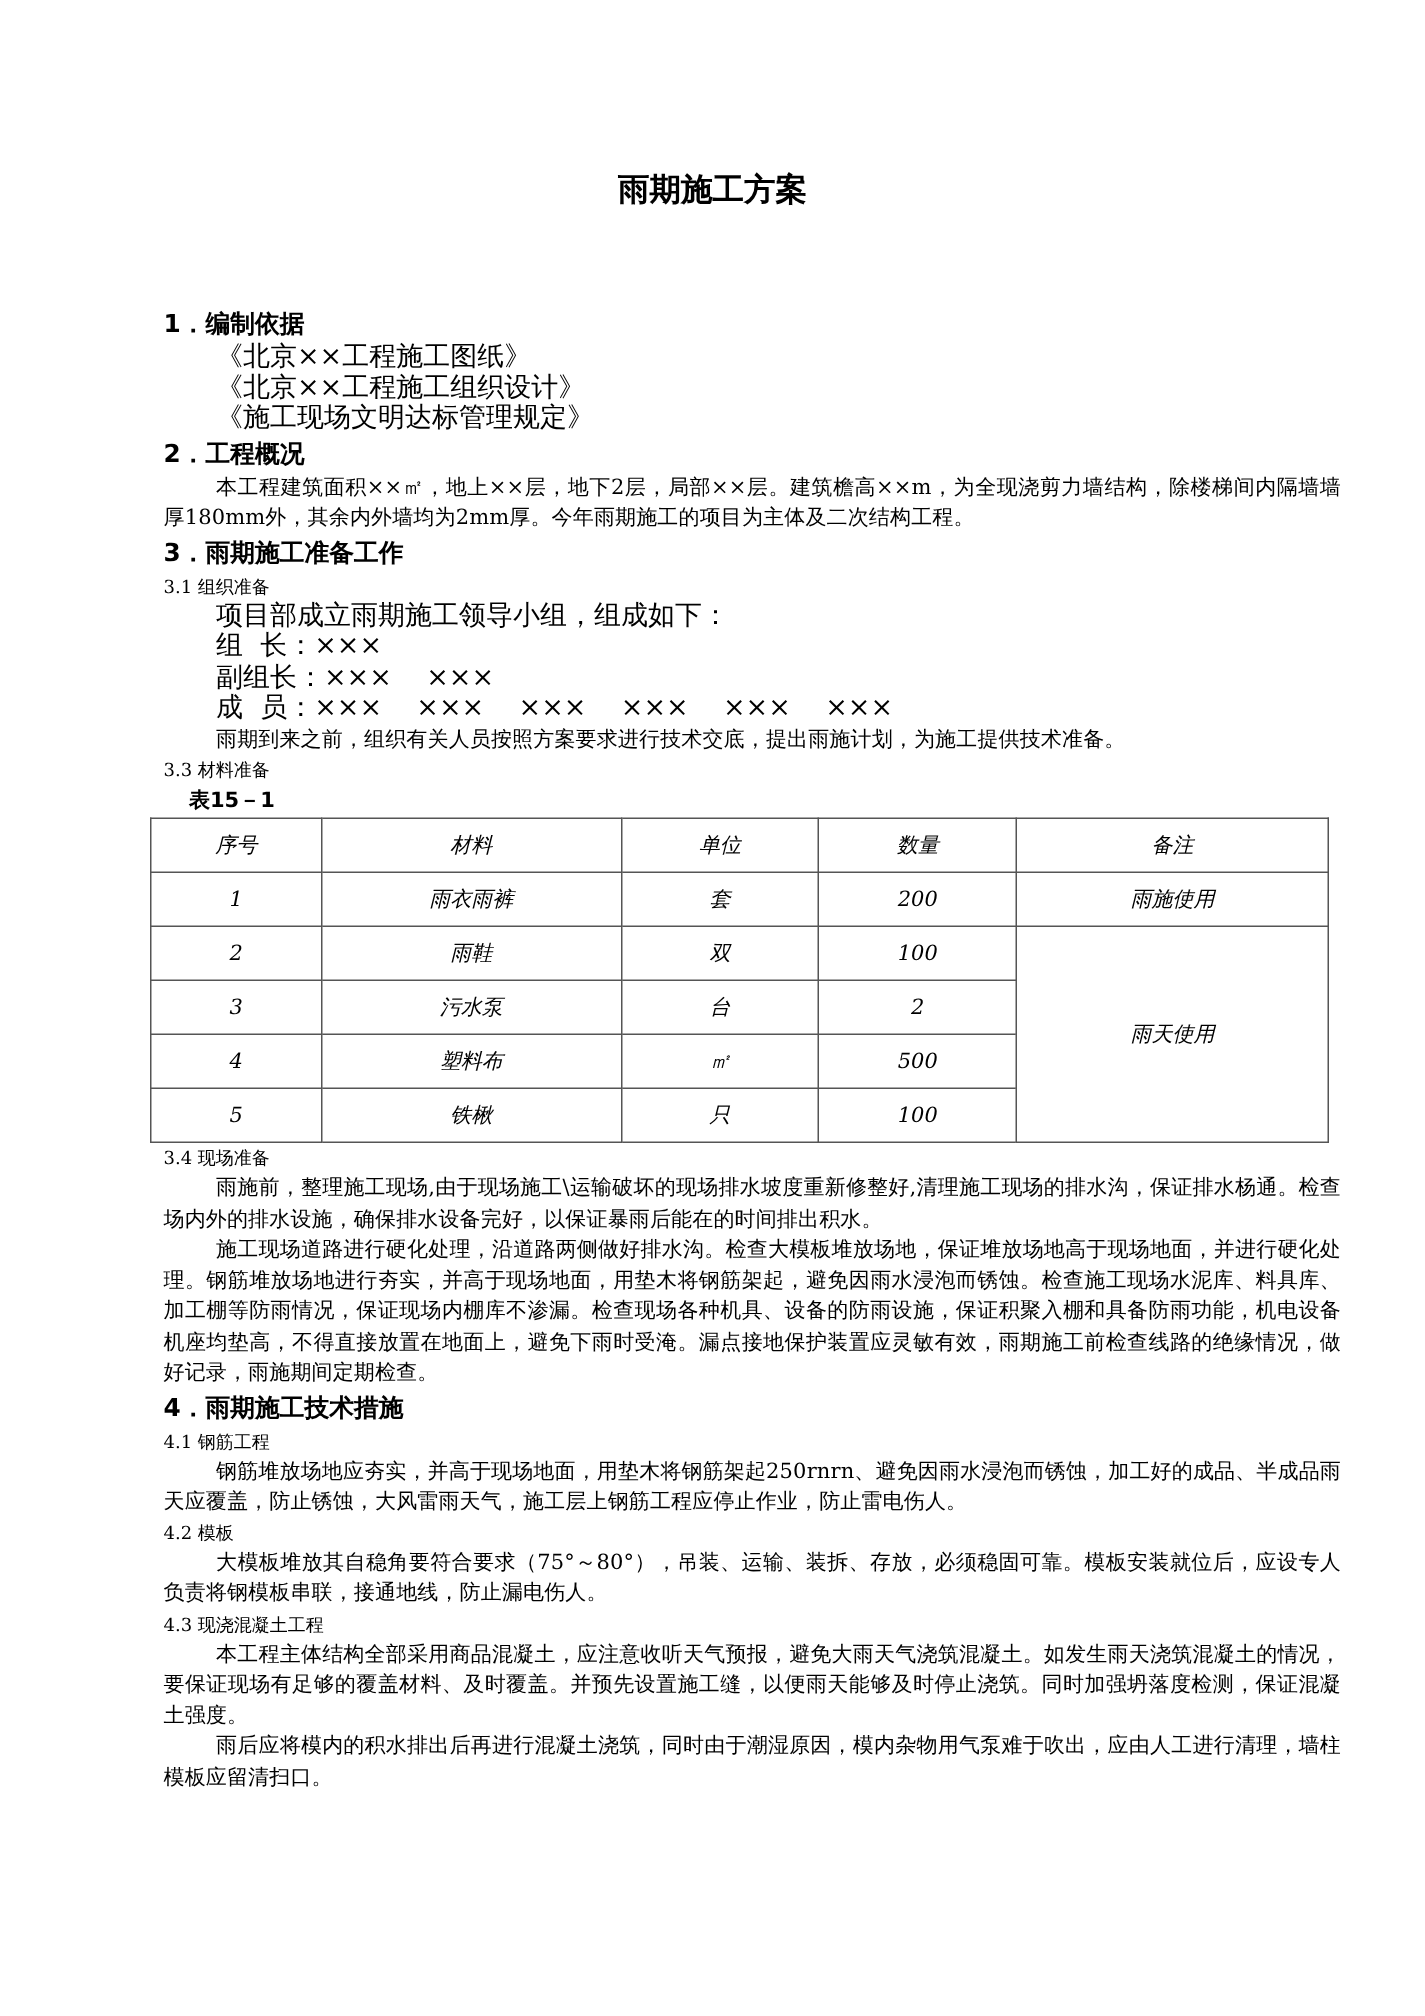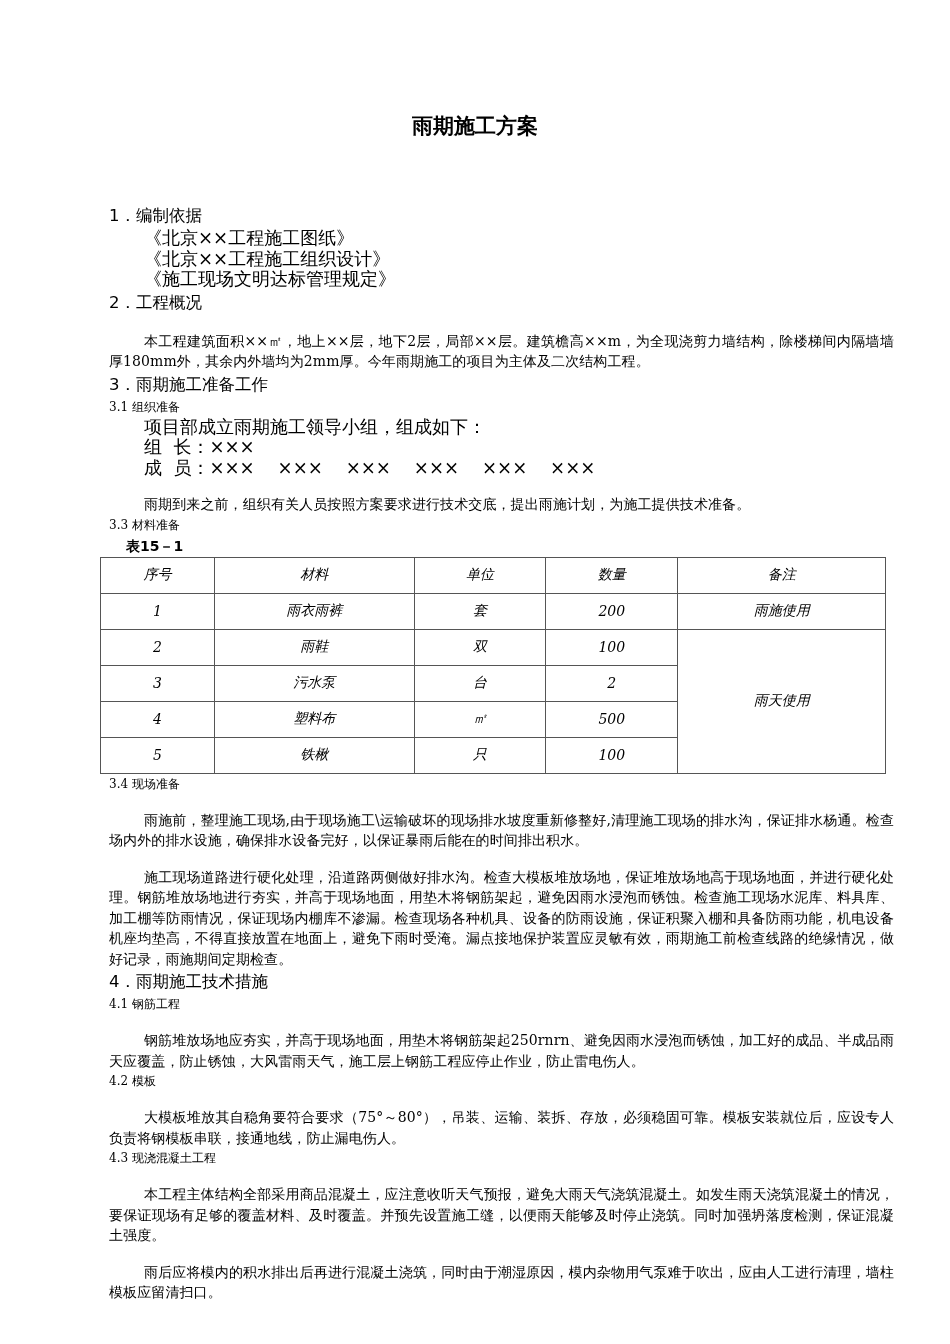--- a/index.html
+++ b/index.html
@@ -10,27 +10,27 @@
     }
     .page { position: absolute; left: 0; top: 0; width: 950px; height: 1344px; }
     .title {
       position: absolute; left: 0; width: 950px; top: 112px; text-align: center;
       font-family: "DejaVu Sans", "Liberation Sans", sans-serif;
       font-weight: bold; font-size: 21px; letter-spacing: 0px;
     }
     .content { position: absolute; left: 109px; top: 203px; width: 785px; }
     .h1 {
       font-family: "DejaVu Sans", "Liberation Sans", sans-serif;
-      font-weight: normal; font-size: 16.5px; line-height: 25px; height: 25px;
+      font-weight: bold; font-size: 16.5px; line-height: 25px; height: 25px;
       white-space: nowrap;
     }
     .h2 { font-size: 12px; line-height: 20px; height: 20px; white-space: nowrap; }
     .line { font-size: 18px; line-height: 20.5px; white-space: nowrap; }
     .ind { padding-left: 35px; }
-    .para { font-size: 14px; line-height: 20.5px; text-indent: 35px; text-align: justify; letter-spacing: 0.1px; margin-top: 16px; }
+    .para { font-size: 14px; line-height: 20.5px; text-indent: 35px; text-align: justify; letter-spacing: 0.1px; }
     .tcap {
       font-family: "DejaVu Sans", "Liberation Sans", sans-serif;
       font-weight: bold; font-size: 14px; line-height: 22px; padding-left: 17px; height: 22px;
     }
     table.mat {
       border-collapse: collapse; margin-left: -9px; width: 786px;
       font-size: 14px;
     }
     table.mat td {
       border: 1px solid #555; text-align: center; height: 35px; padding: 0; font-style: italic;
@@ -49,20 +49,21 @@
     <div class="line ind">《北京××工程施工组织设计》</div>
     <div class="line ind">《施工现场文明达标管理规定》</div>
 
     <div class="h1">2．工程概况</div>
     <div class="para">本工程建筑面积××㎡，地上××层，地下2层，局部××层。建筑檐高××m，为全现浇剪力墙结构，除楼梯间内隔墙墙厚180mm外，其余内外墙均为2mm厚。今年雨期施工的项目为主体及二次结构工程。</div>
 
     <div class="h1">3．雨期施工准备工作</div>
     <div class="h2">3.1  组织准备</div>
     <div class="line ind">项目部成立雨期施工领导小组，组成如下：</div>
     <div class="line ind" style="white-space:pre">组  长：×××</div>
+    <div class="line ind" style="white-space:pre">副组长：×××    ×××</div>
     <div class="line ind" style="white-space:pre">成  员：×××    ×××    ×××    ×××    ×××    ×××</div>
 
     <div class="para">雨期到来之前，组织有关人员按照方案要求进行技术交底，提出雨施计划，为施工提供技术准备。</div>
 
     <div class="h2">3.3  材料准备</div>
     <div class="tcap">表15－1</div>
 
     <table class="mat">
       <colgroup>
         <col style="width:114px">

